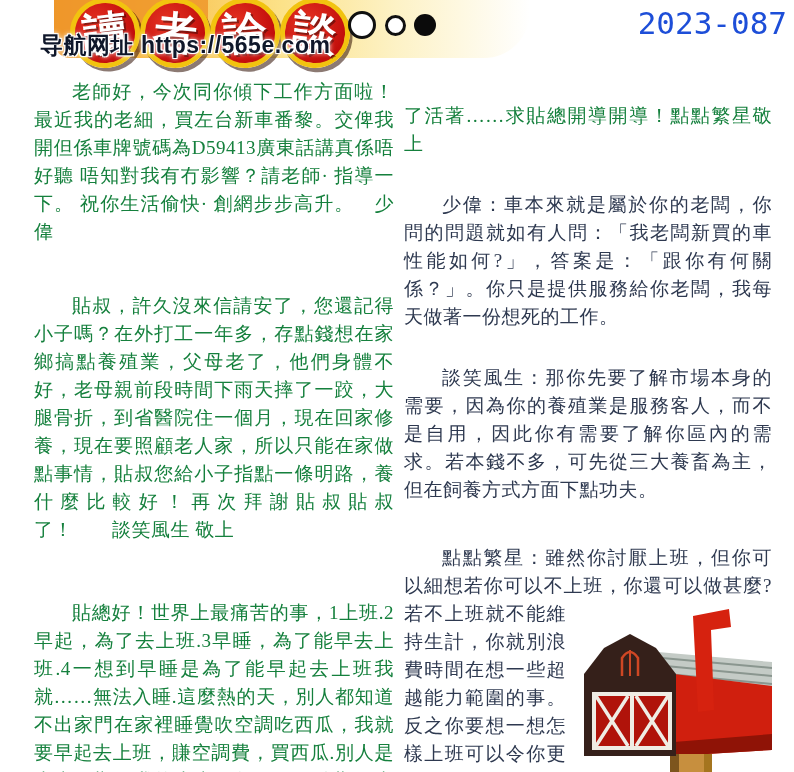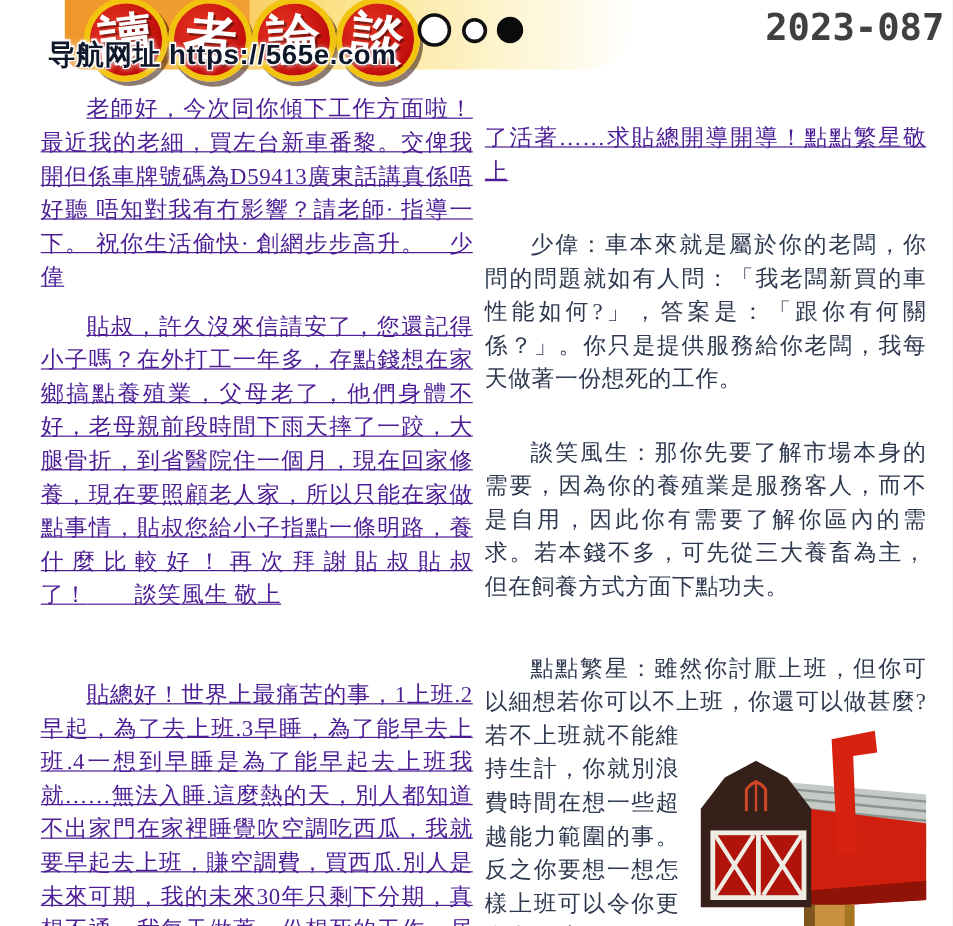--- a/index.html
+++ b/index.html
@@ -34,34 +34,34 @@
   .bubble.filled{background:#0b0b0b; border:none;}
   .watermark{
     position:absolute; left:40px; top:30px; z-index:6;
     font-family:"Liberation Sans","DejaVu Sans",sans-serif;
     font-weight:bold; font-size:23px; letter-spacing:.5px; color:#0f172a; white-space:nowrap;
     text-shadow:-1px -1px 0 #fff,1px -1px 0 #fff,-1px 1px 0 #fff,1px 1px 0 #fff,0 0 4px #fff,0 0 6px #fff;
   }
   .issue{
     position:absolute; top:5px; right:7px; z-index:3;
     font-family:"DejaVu Sans Mono","Liberation Mono",monospace;
-    font-weight:bold; font-size:31px; letter-spacing:0; color:#404040;
+    font-weight:normal; font-size:31px; letter-spacing:0; color:#1d4ed8;
   }
   
   .col{
     position:absolute; text-align:justify; font-size:19px; line-height:28px;
     letter-spacing:.5px; z-index:2;
   }
   .col-left{left:34px; top:78px; width:360px;}
   .col-right{left:404px; top:84px; width:368px;}
   .para{margin:0; text-indent:2em;}
   .no-indent{text-indent:0;margin-top:18px;}
-  .red{color:#4c1d95;text-decoration:underline;}
+  .red{color:#15803d;}
   .navy{color:#2e3950;}
-  .mt-a{margin-top:13px;} .mt-b{margin-top:55px;}
+  .mt-a{margin-top:46px;} .mt-b{margin-top:55px;}
   .mt-c{margin-top:33px;} .mt-d{margin-top:40px;}
   .signoff{white-space:pre;}
   
   .mb-gap{float:right; width:0; height:58px;}
   .mb-wrap{float:right; clear:right; width:200px; height:212px; margin-left:6px;}
   .mb-wrap svg{display:block;}
 </style>
 </head>
 <body>
 

